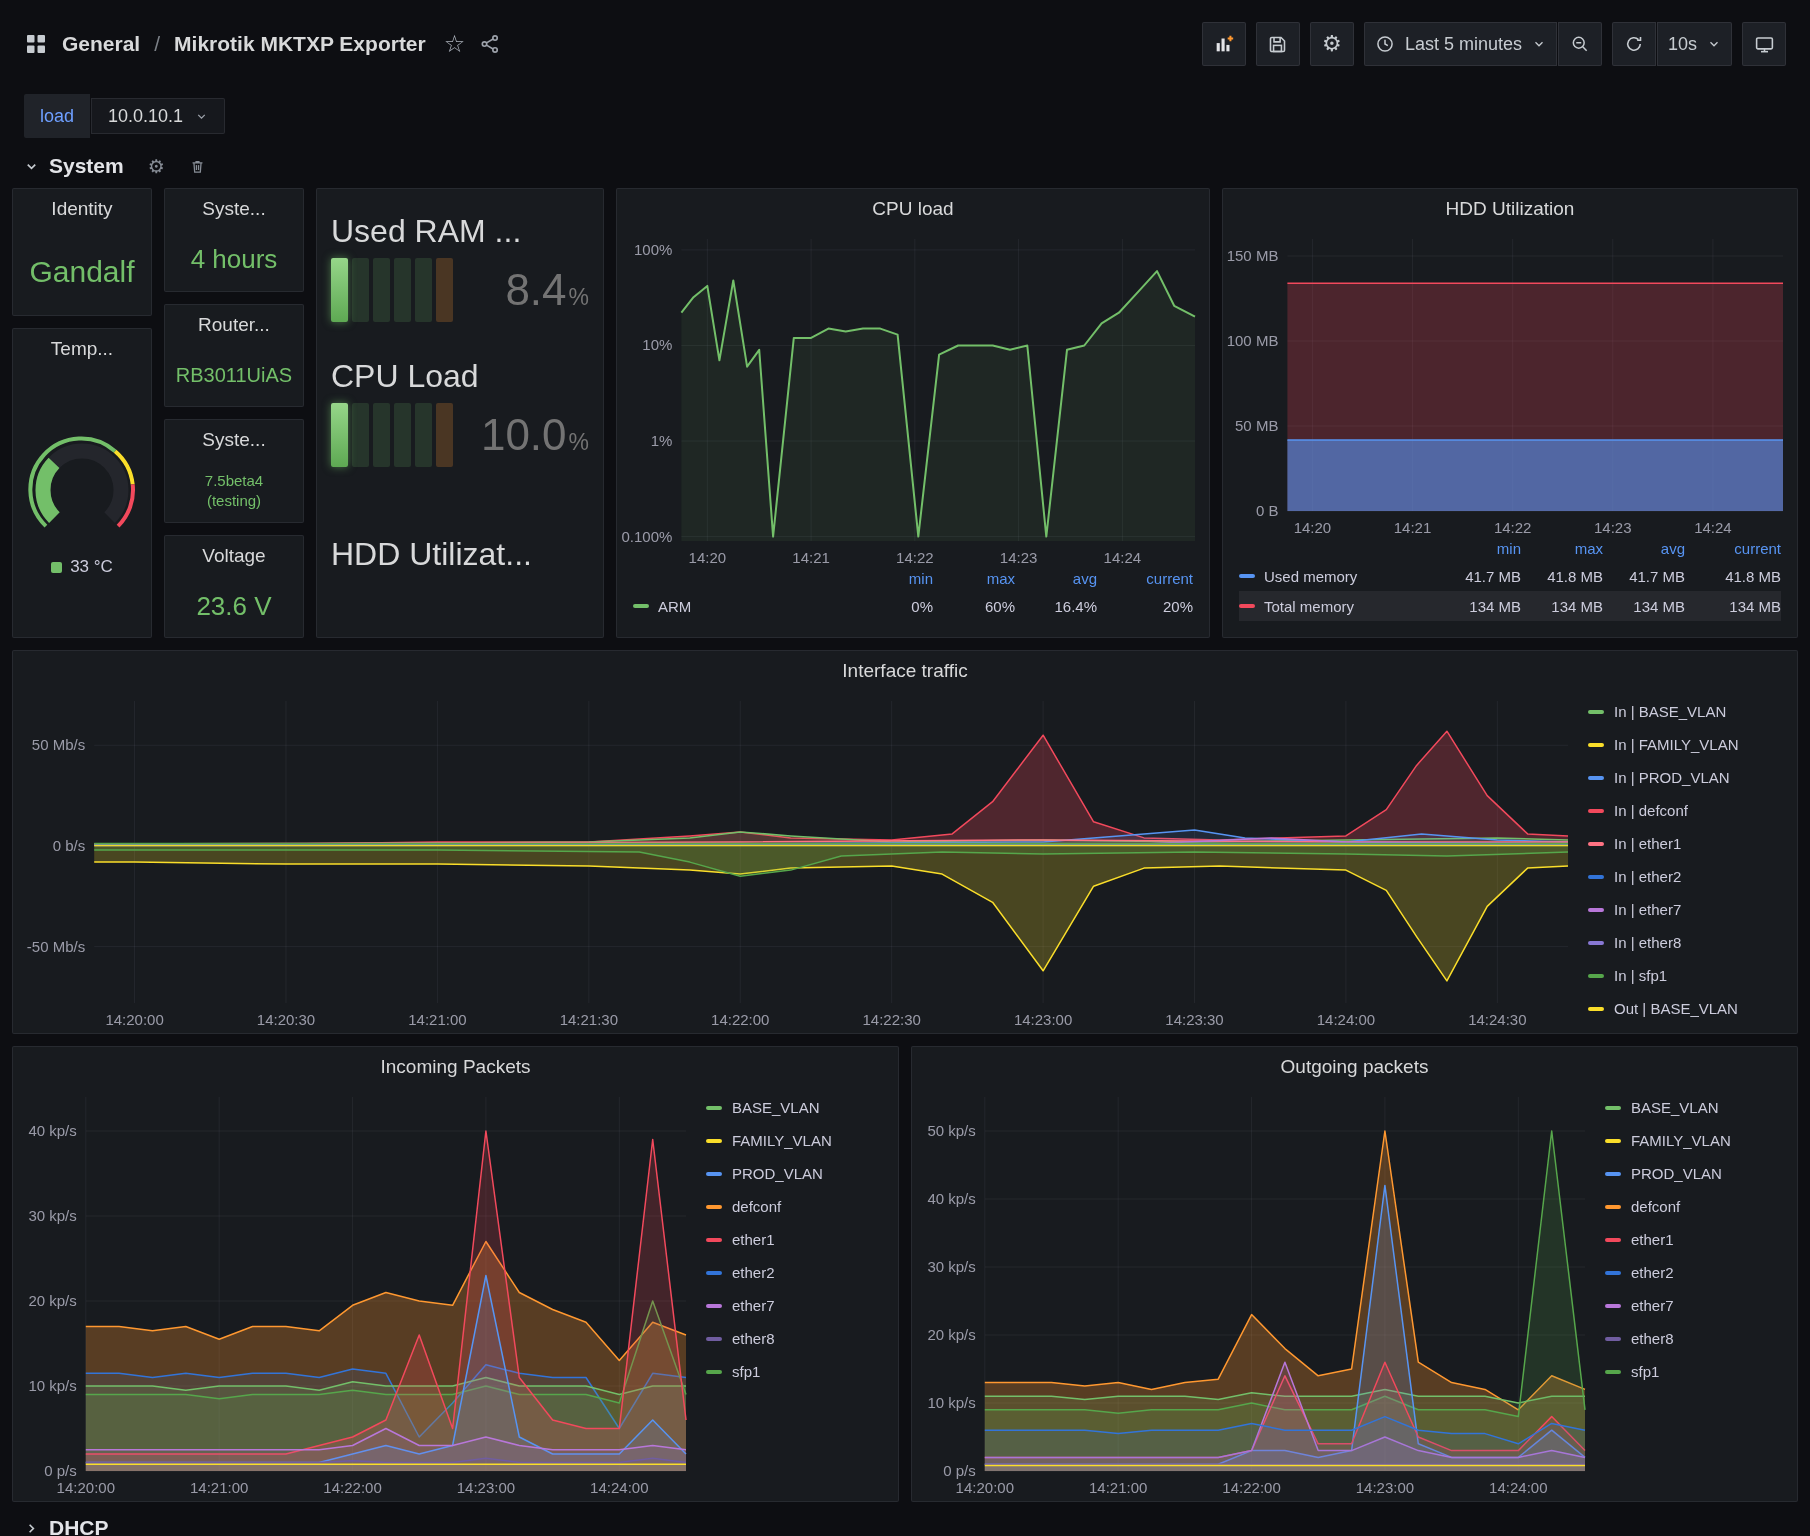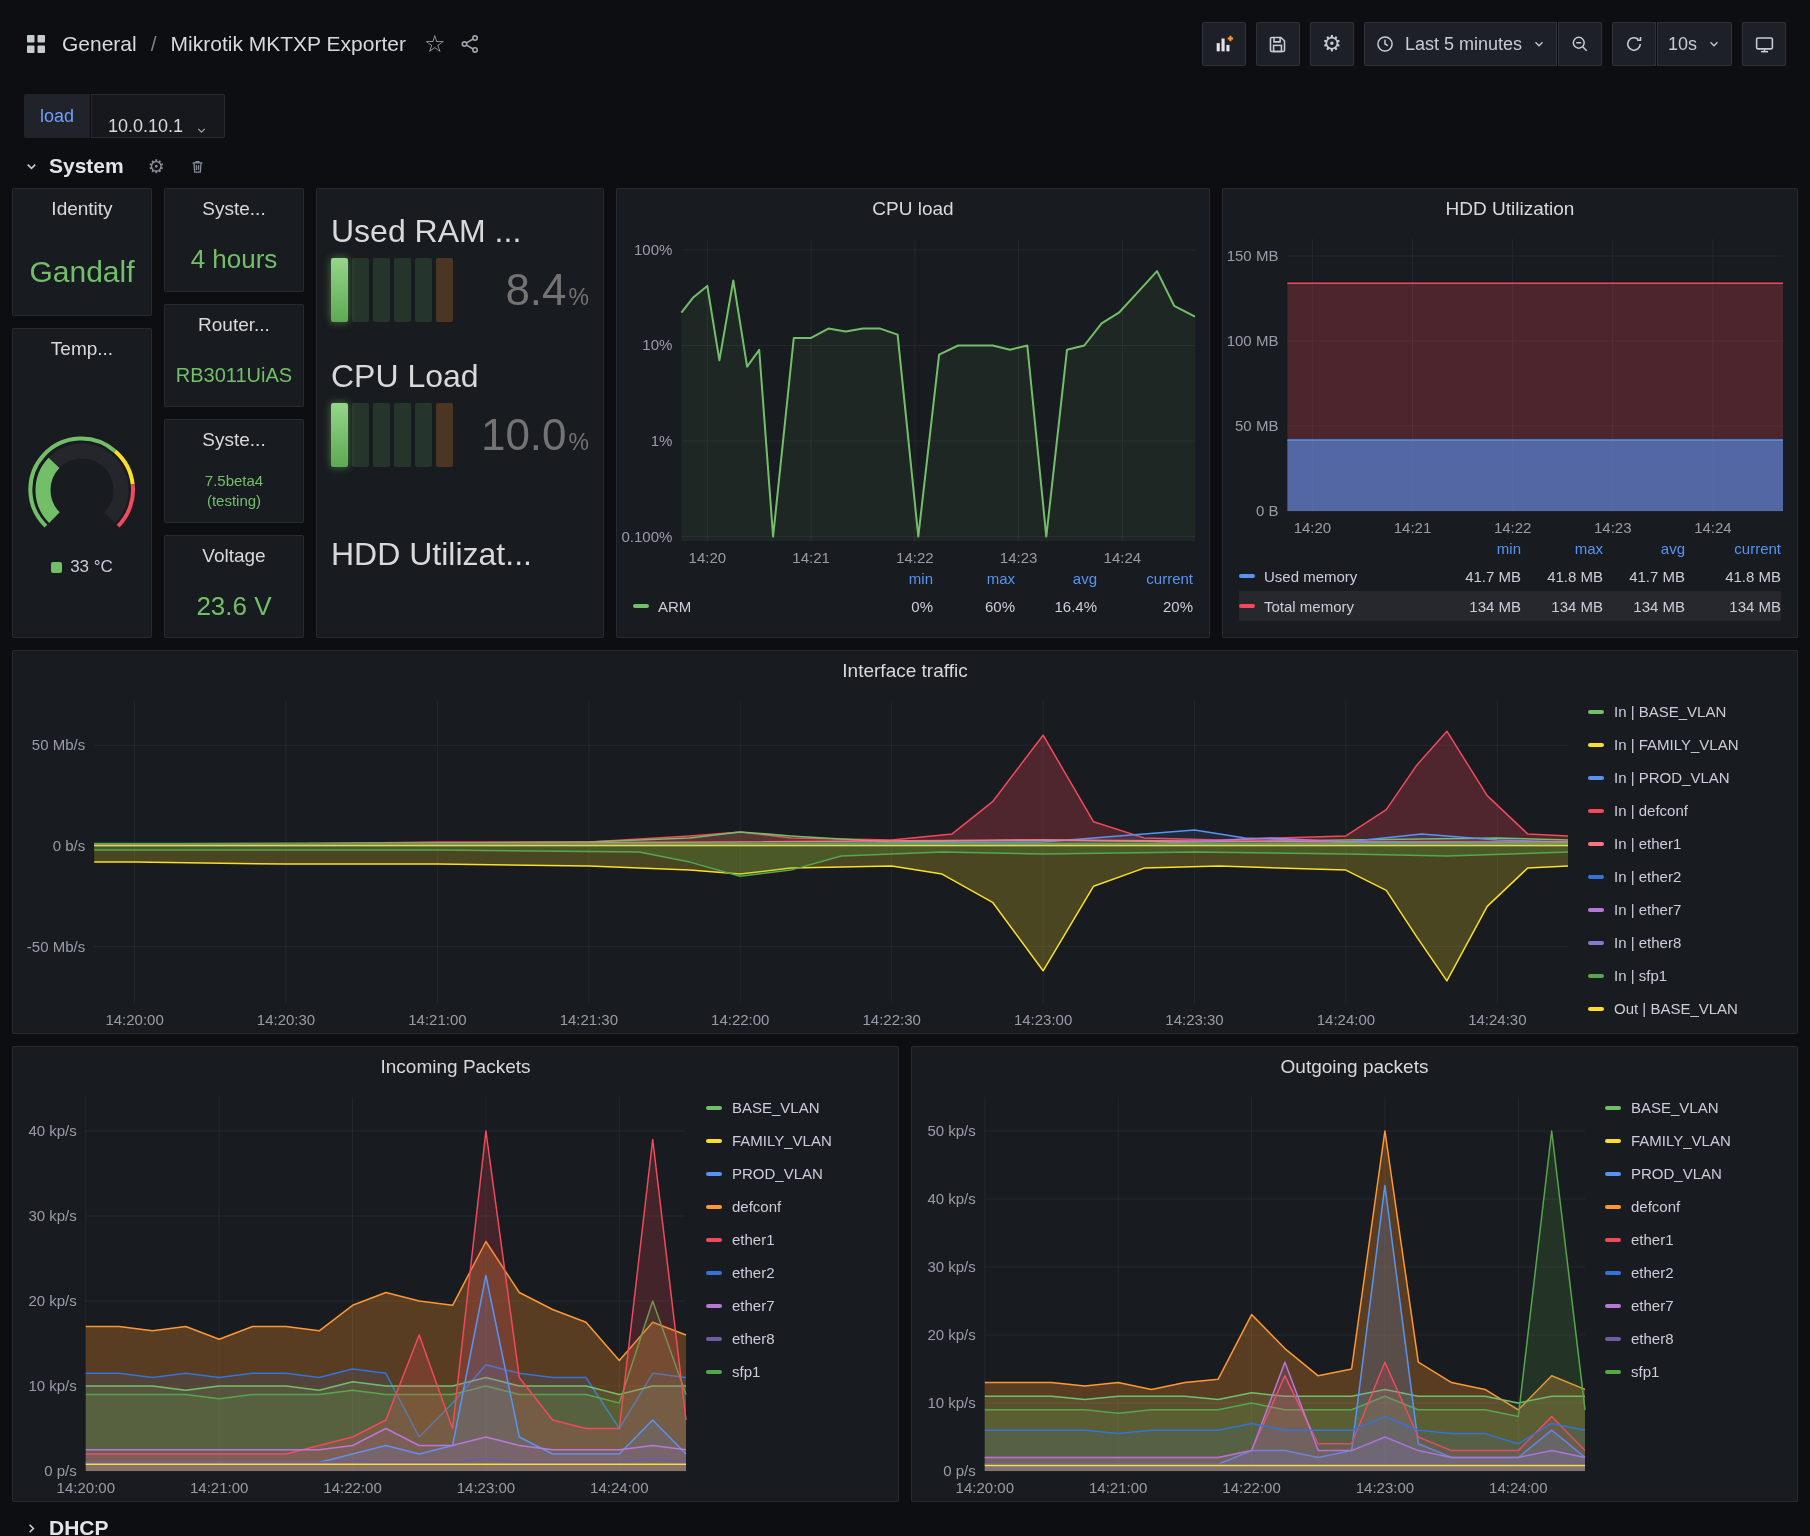--- a/index.html
+++ b/index.html
@@ -4,39 +4,39 @@
 <style>
   * { box-sizing: border-box; }
   html,body { margin:0; width:1810px; height:1536px; overflow:hidden;
     background:#0d0e12; color:#d8d9da;
     font-family:"Liberation Sans", sans-serif; }
   svg text { font-family:"Liberation Sans", sans-serif; }
 
   
   .navbar { height:88px; display:flex; align-items:center; padding:0 24px; }
   .nav-left { display:flex; align-items:center; gap:14px; flex:1; min-width:0; }
-  .crumb { font-size:21px; color:#d8d9da; white-space:nowrap; cursor:pointer; }
+  .crumb { font-size:21px; color:#d8d9da; white-space:nowrap; cursor:pointer;font-weight:bold; }
   .crumb-sep { color:#7b8087; font-size:21px; }
   .icon { color:#9da2ab; display:inline-flex; align-items:center; justify-content:center; }
   .star { font-size:24px; color:#aeb4bd; cursor:pointer; margin-left:4px; }
   .nav-right { display:flex; align-items:center; gap:10px; }
   .nav-btn { height:44px; min-width:44px; display:flex; align-items:center; justify-content:center;
     gap:10px; background:#1d2026; border:1px solid rgba(204,204,220,0.10); border-radius:2px;
     color:#c7ccd1; font-size:18px; cursor:pointer; padding:0 10px; font-family:inherit; }
   .btn-group { display:flex; gap:1px; }
   .btn-group .nav-btn { border-radius:0; }
   .btn-group .nav-btn:first-child { border-radius:2px 0 0 2px; }
   .btn-group .nav-btn:last-child { border-radius:0 2px 2px 0; }
   .gear-glyph { font-size:22px; line-height:1; }
 
   
   .var-row { display:flex; align-items:center; padding:6px 24px 10px; gap:1px; }
   .var-label { height:44px; display:flex; align-items:center; padding:0 16px; background:#202329;
     color:#6e9fff; font-size:18px; border-radius:2px 0 0 2px; }
-  .var-value { height:44px; display:flex; align-items:flex-end; gap:12px; padding:0 16px;
+  .var-value { height:36px; display:flex; align-items:center; gap:12px; padding:0 16px;
     background:#16181d; border:1px solid rgba(204,204,220,0.10); color:#d8d9da; font-size:18px;
     border-radius:0 2px 2px 0; cursor:pointer; }
 
   
   .row-header { display:flex; align-items:center; gap:10px; padding:6px 12px 10px; cursor:pointer; }
   .row-title { font-size:21px; font-weight:700; color:#e3e4e8; }
   .row-icon { color:#878d96; margin-left:14px; cursor:pointer; display:inline-flex; }
 
   
   .dash { padding:0 12px; }

